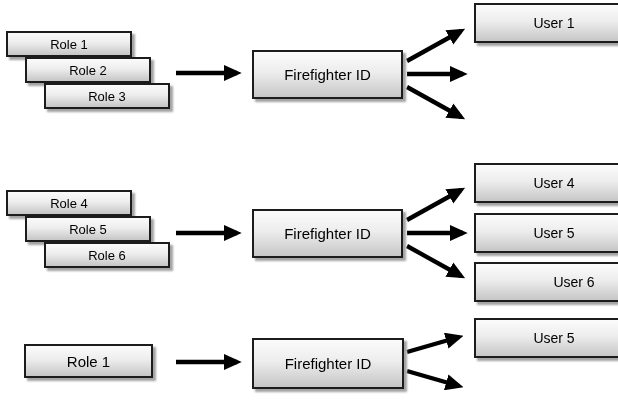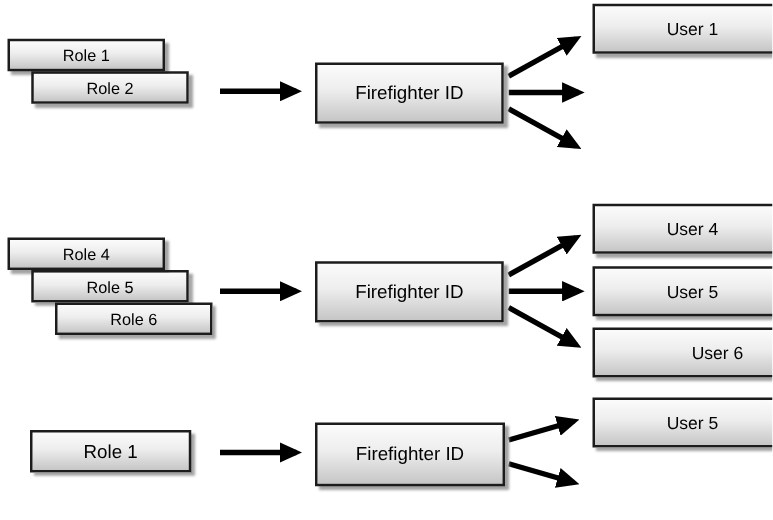--- a/index.html
+++ b/index.html
@@ -62,20 +62,21 @@
     <line x1="407" y1="233" x2="463" y2="233" stroke="#000" stroke-width="4.3" marker-end="url(#ah)"></line>
     <line x1="407" y1="246" x2="461" y2="276" stroke="#000" stroke-width="4.3" marker-end="url(#ah)"></line>
 
     <line x1="176" y1="362" x2="237" y2="362" stroke="#000" stroke-width="4.3" marker-end="url(#ah)"></line>
     <line x1="407" y1="352" x2="459" y2="337" stroke="#000" stroke-width="4.3" marker-end="url(#ah)"></line>
     <line x1="407" y1="371" x2="459" y2="386" stroke="#000" stroke-width="4.3" marker-end="url(#ah)"></line>
   </svg>
 
   <div class="box role-small" style="left:6px;  top:31px;">Role 1</div>
   <div class="box role-small" style="left:25px; top:57px;text-align:center;">Role 2</div>
+  <div class="box role-small" style="left:44px; top:83px;">Role 3</div>
 
   <div class="box ff" style="left:252px; top:50px;">Firefighter ID</div>
 
   <div class="box user" style="left:474px; top:3px;">User 1</div>
 
   <div class="box role-small" style="left:6px;  top:190px;">Role 4</div>
   <div class="box role-small" style="left:25px; top:216px;">Role 5</div>
   <div class="box role-small" style="left:44px; top:242px;text-align:right;">Role 6</div>
 
   <div class="box ff" style="left:252px; top:209px;">Firefighter ID</div>

